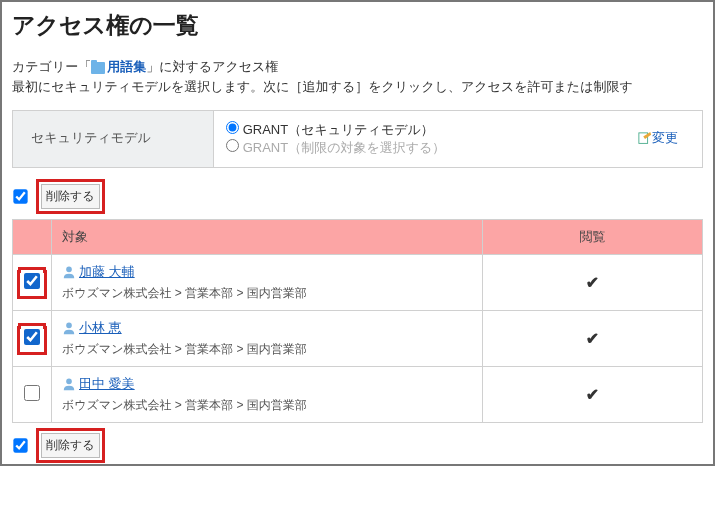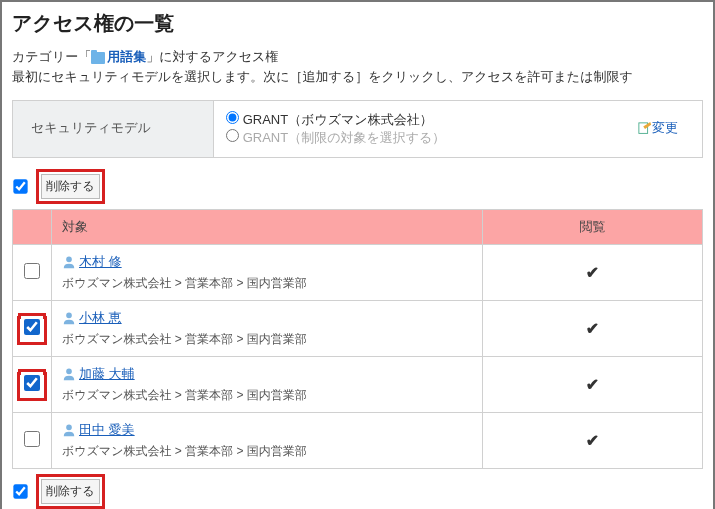--- a/index.html
+++ b/index.html
@@ -1,19 +1,19 @@
 <!DOCTYPE html>
 <html><head>
 <meta charset="utf-8">
 <style>
 * { box-sizing: border-box; margin: 0; padding: 0; }
 body { font-family: "Meiryo", "Hiragino Sans", sans-serif; font-size: 13px; color: #333; background: #fff; width: 715px; }
 .container { border: 2px solid #777; padding: 0; }
 .header { padding: 8px 10px 4px; }
-.title { font-size: 20px; font-weight: bold; color: #222; margin-bottom: 10px; }
+.title { font-size: 23px; font-weight: bold; color: #222; margin-bottom: 16px; }
 .subtitle { font-size: 13px; color: #333; line-height: 1.5; }
 .folder-icon { display: inline-block; width: 14px; height: 12px; background: #6db3e8; border-radius: 1px; vertical-align: middle; margin-right: 2px; position: relative; }
 .folder-icon::before { content: ""; position: absolute; top: -2px; left: 0; width: 6px; height: 3px; background: #6db3e8; border-radius: 1px 1px 0 0; }
 .link { color: #1a5fba; font-weight: bold; }
 .sec-model { margin: 10px; border: 1px solid #d0d0d0; background: #eef0f1; display: flex; align-items: stretch; }
 .sec-model .label { flex: 0 0 200px; padding: 18px 18px; color: #555; }
 .sec-model .opts { flex: 1; padding: 10px 12px; background: #fff; border-left: 1px solid #d0d0d0; }
 .sec-model .opts label { display: block; color: #333; }
 .sec-model .opts .disabled { color: #aaa; }
 .sec-model .change { flex: 0 0 70px; padding: 18px 6px; background: #fff; }
@@ -50,21 +50,21 @@
     <div class="title">アクセス権の一覧</div>
     <div class="subtitle">
       <span>カテゴリー「</span><span class="folder-icon"></span><span class="link">用語集</span><span>」に対するアクセス権</span><br>
       <span>最初にセキュリティモデルを選択します。次に［追加する］をクリックし、アクセスを許可または制限す</span>
     </div>
   </div>
 
   <div class="sec-model">
     <div class="label">セキュリティモデル</div>
     <div class="opts">
-      <label><input type="radio" name="sm" checked="" style=""> <span>GRANT（ボウズマン株式会社）</span></label>
+      <label><input type="radio" name="sm" checked="" style=""> <span>GRANT（セキュリティモデル）</span></label>
       <label class="disabled"><input type="radio" name="sm" style=""> <span>GRANT（制限の対象を選択する）</span></label>
     </div>
     <div class="change">
       <a href="#">
         <svg class="edit-icon" viewBox="0 0 16 16">
             <rect x="1" y="1" width="10" height="12" fill="#fff" stroke="#4a8" stroke-width="1"></rect>
             <path d="M6 5 L14 0 L15 3 L8 8 Z" fill="#e8a838"></path>
           </svg><span>変更</span>
       </a>
     </div>
@@ -79,41 +79,33 @@
   <table class="perm">
     <thead>
       <tr>
         <th class="chk"></th>
         <th>対象</th>
         <th class="view">閲覧</th>
       </tr>
     </thead>
     <tbody id="rows">
         <tr>
-          <td class="chk"><span class=""><input type="checkbox" class="cb-big" style=""></span></td>
+          <td class="chk"><span class="cb-hl"><input type="checkbox" class="cb-big" checked="" style=""></span></td>
           <td><svg class="person-icon" viewBox="0 0 16 16">
               <circle cx="8" cy="5" r="3.2" fill="#7db3e0"></circle>
               <path d="M2 15 Q2 10 8 10 Q14 10 14 15 Z" fill="#7db3e0"></path>
-            </svg><a href="#" class="user-name">木村 修</a><div class="user-path">ボウズマン株式会社 &gt; 営業本部 &gt; 国内営業部</div></td>
+            </svg><a href="#" class="user-name">加藤 大輔</a><div class="user-path">ボウズマン株式会社 &gt; 営業本部 &gt; 国内営業部</div></td>
           <td class="view"><span class="check">✔</span></td>
         </tr>
         <tr>
           <td class="chk"><span class="cb-hl"><input type="checkbox" class="cb-big" checked="" style=""></span></td>
           <td><svg class="person-icon" viewBox="0 0 16 16">
               <circle cx="8" cy="5" r="3.2" fill="#7db3e0"></circle>
               <path d="M2 15 Q2 10 8 10 Q14 10 14 15 Z" fill="#7db3e0"></path>
             </svg><a href="#" class="user-name">小林 恵</a><div class="user-path">ボウズマン株式会社 &gt; 営業本部 &gt; 国内営業部</div></td>
-          <td class="view"><span class="check">✔</span></td>
-        </tr>
-        <tr>
-          <td class="chk"><span class="cb-hl"><input type="checkbox" class="cb-big" checked="" style=""></span></td>
-          <td><svg class="person-icon" viewBox="0 0 16 16">
-              <circle cx="8" cy="5" r="3.2" fill="#7db3e0"></circle>
-              <path d="M2 15 Q2 10 8 10 Q14 10 14 15 Z" fill="#7db3e0"></path>
-            </svg><a href="#" class="user-name">加藤 大輔</a><div class="user-path">ボウズマン株式会社 &gt; 営業本部 &gt; 国内営業部</div></td>
           <td class="view"><span class="check">✔</span></td>
         </tr>
         <tr>
           <td class="chk"><span class=""><input type="checkbox" class="cb-big" style=""></span></td>
           <td><svg class="person-icon" viewBox="0 0 16 16">
               <circle cx="8" cy="5" r="3.2" fill="#7db3e0"></circle>
               <path d="M2 15 Q2 10 8 10 Q14 10 14 15 Z" fill="#7db3e0"></path>
             </svg><a href="#" class="user-name">田中 愛美</a><div class="user-path">ボウズマン株式会社 &gt; 営業本部 &gt; 国内営業部</div></td>
           <td class="view"><span class="check">✔</span></td>
         </tr>

